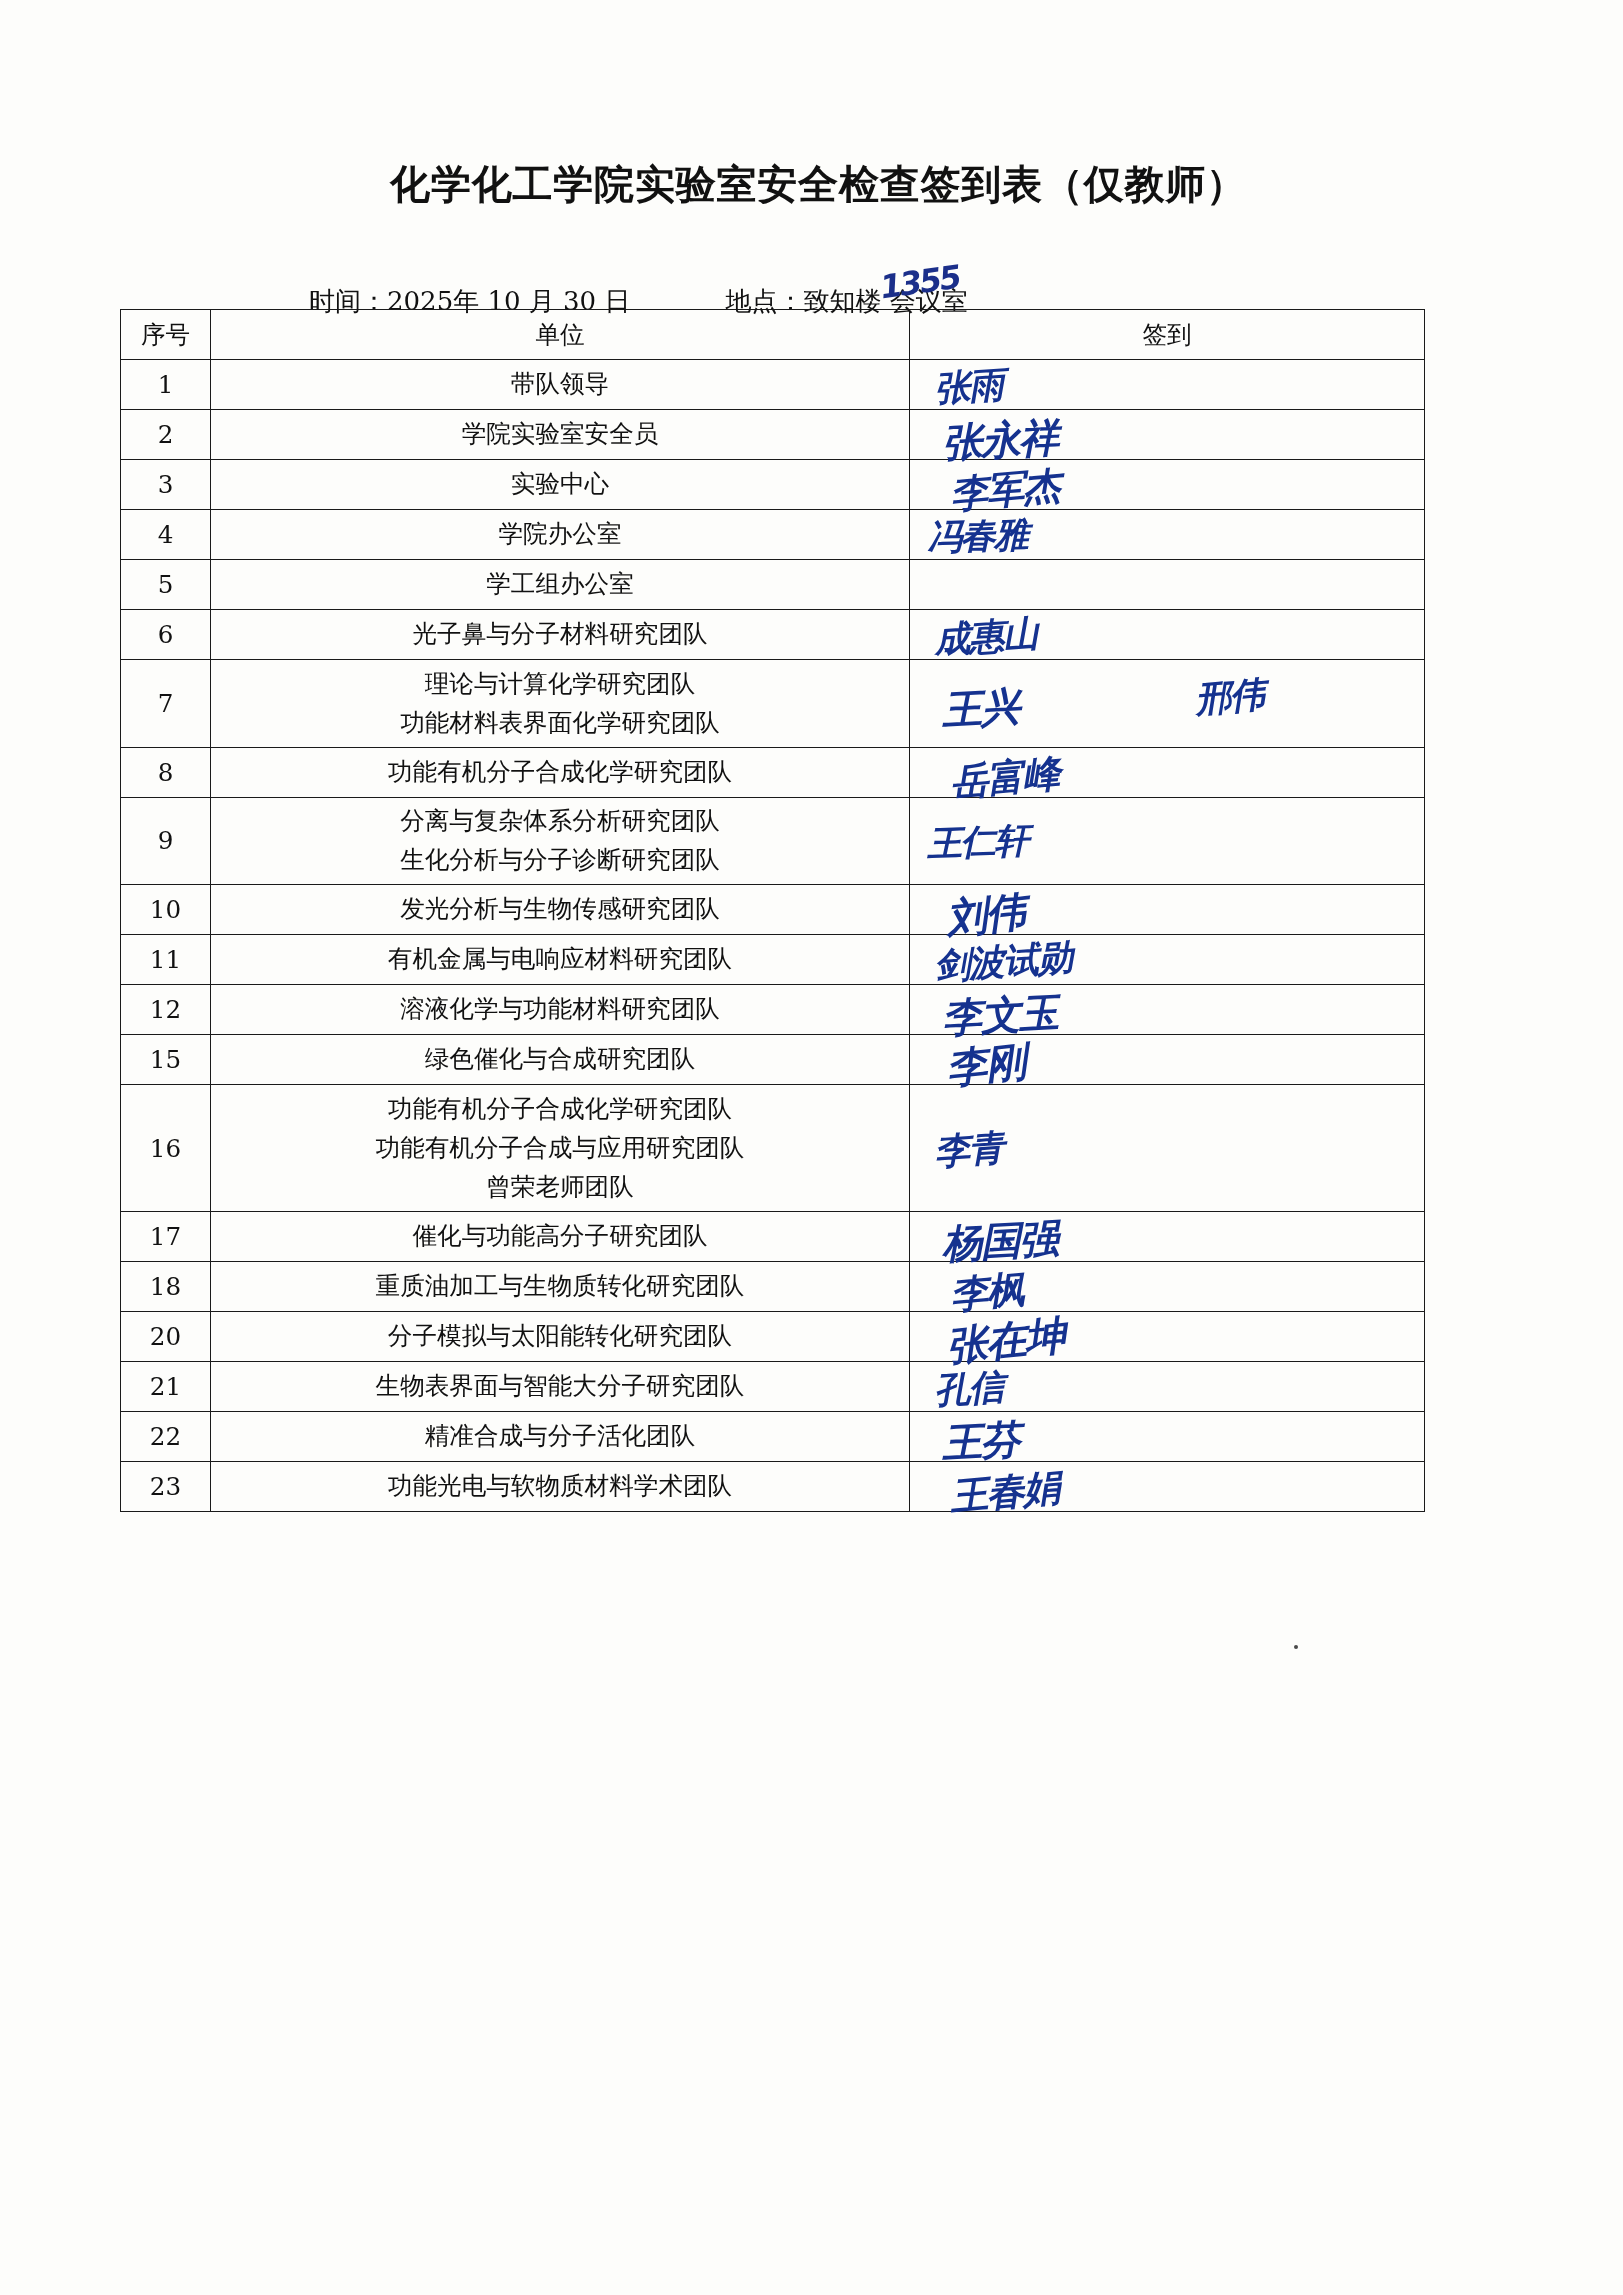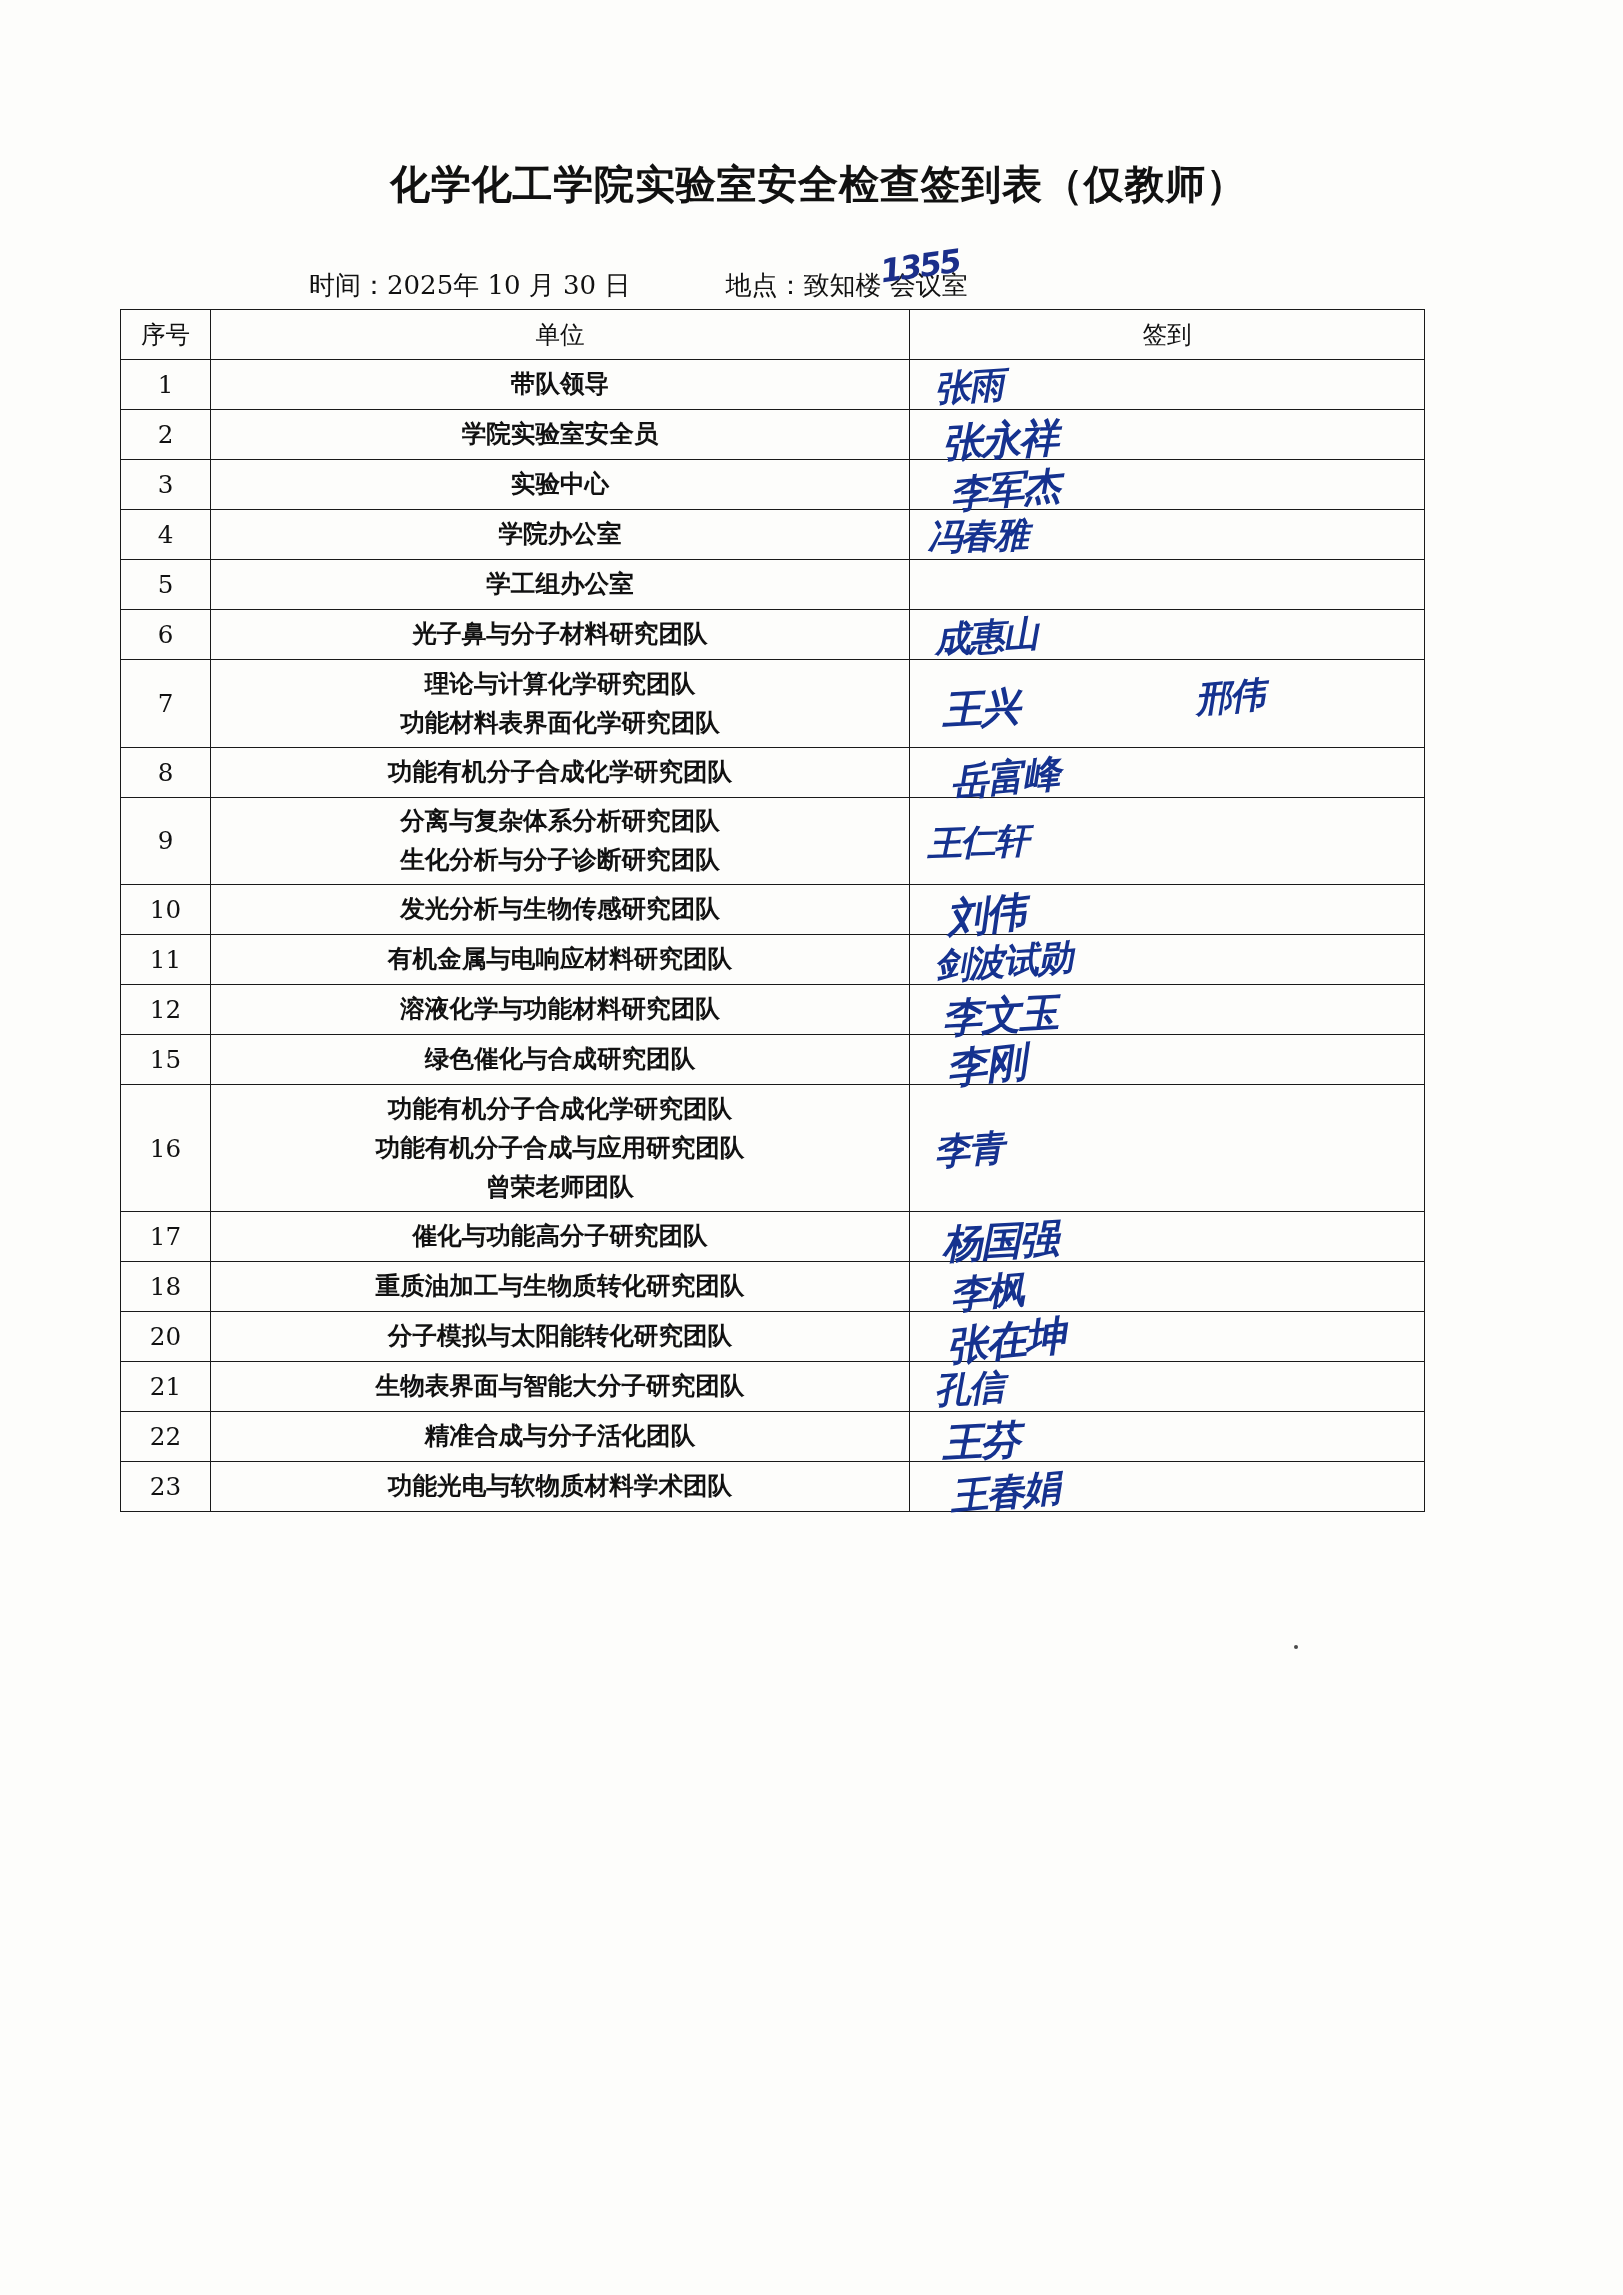--- a/index.html
+++ b/index.html
@@ -27,21 +27,21 @@
     width: 1623px;
     text-align: center;
     font-size: 40px;
     font-weight: bold;
     letter-spacing: 0.8px;
     font-family: "DejaVu Serif", serif;
     padding-left: 7px;
   }
   .meta-row {
     position: absolute;
-    top: 268px;
+    top: 284px;
     left: 309px;
     width: 1046px;
     font-size: 26px;
     font-family: "DejaVu Serif", serif;
     display: flex;
     align-items: flex-end;
   }
   .meta-date { white-space: nowrap; }
   .meta-place { white-space: nowrap; margin-left: 95px; position: relative; }
   .room-hand {
@@ -78,21 +78,20 @@
   td.col-no { width: 89px; }
   td.col-unit { width: 698px; }
   td.col-sign { width: 514px; }
   .hdr td { font-size: 26px; height: 52px; }
   .unit-lines {
     display: flex;
     flex-direction: column;
     justify-content: center;
     gap: 11px;
     padding: 9.5px 0;
-    font-weight: bold;
   }
   .unit-lines > div { line-height: 1.15; }
   .sig {
     position: absolute;
     color: #15328f;
     font-family: "DejaVu Sans", sans-serif;
     font-weight: bold;
     font-style: italic;
     white-space: nowrap;
     letter-spacing: -1.6px;

